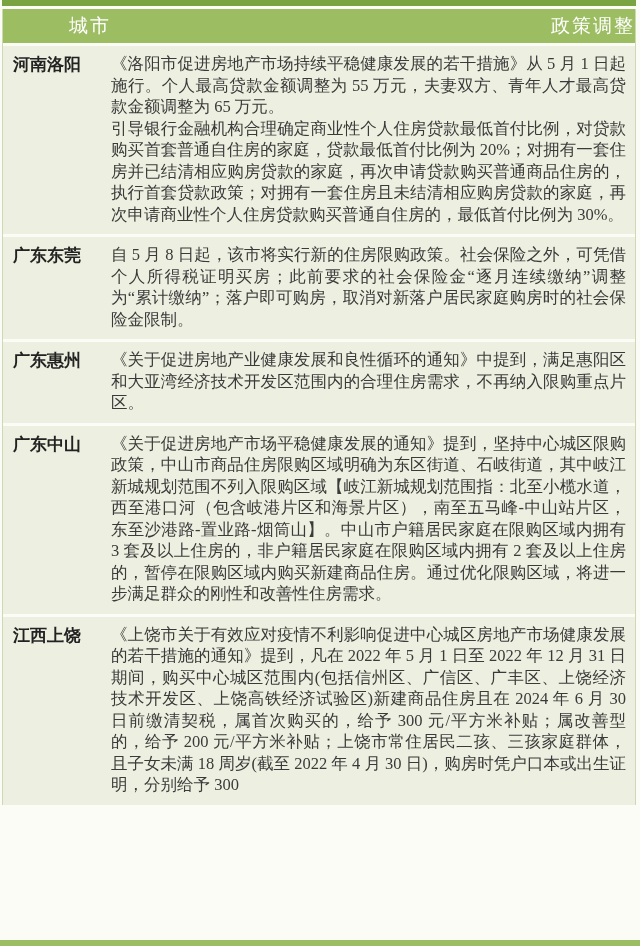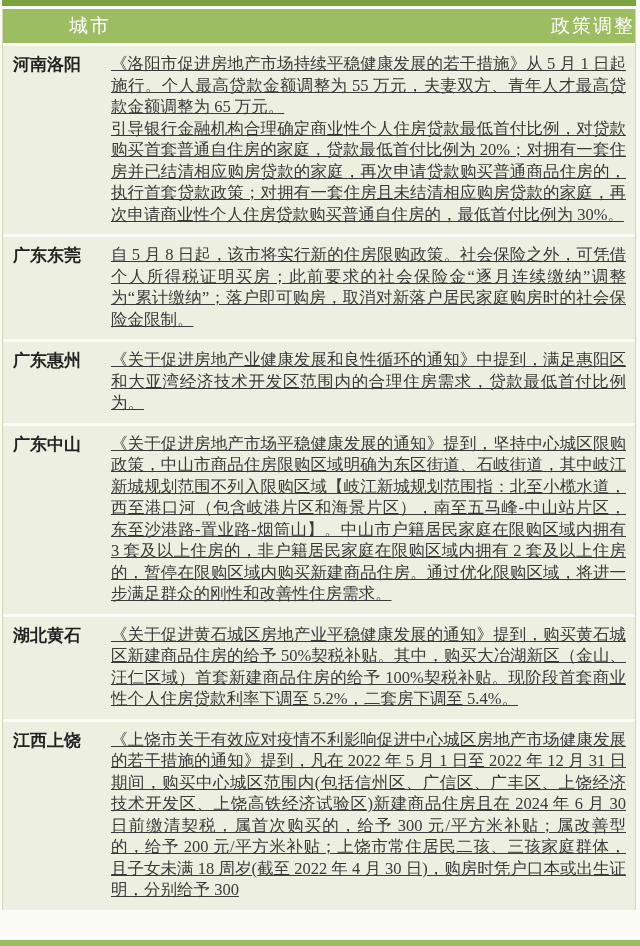--- a/index.html
+++ b/index.html
@@ -71,21 +71,20 @@
     font-size:17px;
     line-height:21.5px;
   }
   .policy-cell{
     flex:1;
     padding:7px 9px 9px 0;
     color:var(--body-text);
     font-size:16.5px;
     line-height:21.5px;
     text-align:justify;
-    text-decoration:underline;
   }
   .policy-cell p{margin:0;}
 </style>
 </head>
 <body>
 
 <div class="page">
   <div class="top-strip"></div>
 
   <div class="table">
@@ -106,37 +105,31 @@
     <div class="city-cell">广东东莞</div>
     <div class="policy-cell">
             <p>自 5 月 8 日起，该市将实行新的住房限购政策。社会保险之外，可凭借个人所得税证明买房；此前要求的社会保险金“逐月连续缴纳”调整为“累计缴纳”；落户即可购房，取消对新落户居民家庭购房时的社会保险金限制。</p>
           </div>
   </div>
 
 
   <div class="row">
     <div class="city-cell">广东惠州</div>
     <div class="policy-cell">
-            <p>《关于促进房地产业健康发展和良性循环的通知》中提到，满足惠阳区和大亚湾经济技术开发区范围内的合理住房需求，贷款最低首付比例为。</p>
+            <p>《关于促进房地产业健康发展和良性循环的通知》中提到，满足惠阳区和大亚湾经济技术开发区范围内的合理住房需求，不再纳入限购重点片区。</p>
           </div>
   </div>
 
   <div class="row">
     <div class="city-cell">广东中山</div>
     <div class="policy-cell">
             <p>《关于促进房地产市场平稳健康发展的通知》提到，坚持中心城区限购政策，中山市商品住房限购区域明确为东区街道、石岐街道，其中岐江新城规划范围不列入限购区域【岐江新城规划范围指：北至小榄水道，西至港口河（包含岐港片区和海景片区），南至五马峰-中山站片区，东至沙港路-置业路-烟筒山】。中山市户籍居民家庭在限购区域内拥有 3 套及以上住房的，非户籍居民家庭在限购区域内拥有 2 套及以上住房的，暂停在限购区域内购买新建商品住房。通过优化限购区域，将进一步满足群众的刚性和改善性住房需求。</p>
           </div>
   </div>
 
-  <div class="row">
-    <div class="city-cell">湖北黄石</div>
-    <div class="policy-cell">
-            <p>《关于促进黄石城区房地产业平稳健康发展的通知》提到，购买黄石城区新建商品住房的给予 50%契税补贴。其中，购买大冶湖新区（金山、汪仁区域）首套新建商品住房的给予 100%契税补贴。现阶段首套商业性个人住房贷款利率下调至 5.2%，二套房下调至 5.4%。</p>
-          </div>
-  </div>
 
   <div class="row">
     <div class="city-cell">江西上饶</div>
     <div class="policy-cell">
             <p>《上饶市关于有效应对疫情不利影响促进中心城区房地产市场健康发展的若干措施的通知》提到，凡在 2022 年 5 月 1 日至 2022 年 12 月 31 日期间，购买中心城区范围内(包括信州区、广信区、广丰区、上饶经济技术开发区、上饶高铁经济试验区)新建商品住房且在 2024 年 6 月 30 日前缴清契税，属首次购买的，给予 300 元/平方米补贴；属改善型的，给予 200 元/平方米补贴；上饶市常住居民二孩、三孩家庭群体，且子女未满 18 周岁(截至 2022 年 4 月 30 日)，购房时凭户口本或出生证明，分别给予 300</p>
           </div>
   </div>
 </div>
   </div>
 

